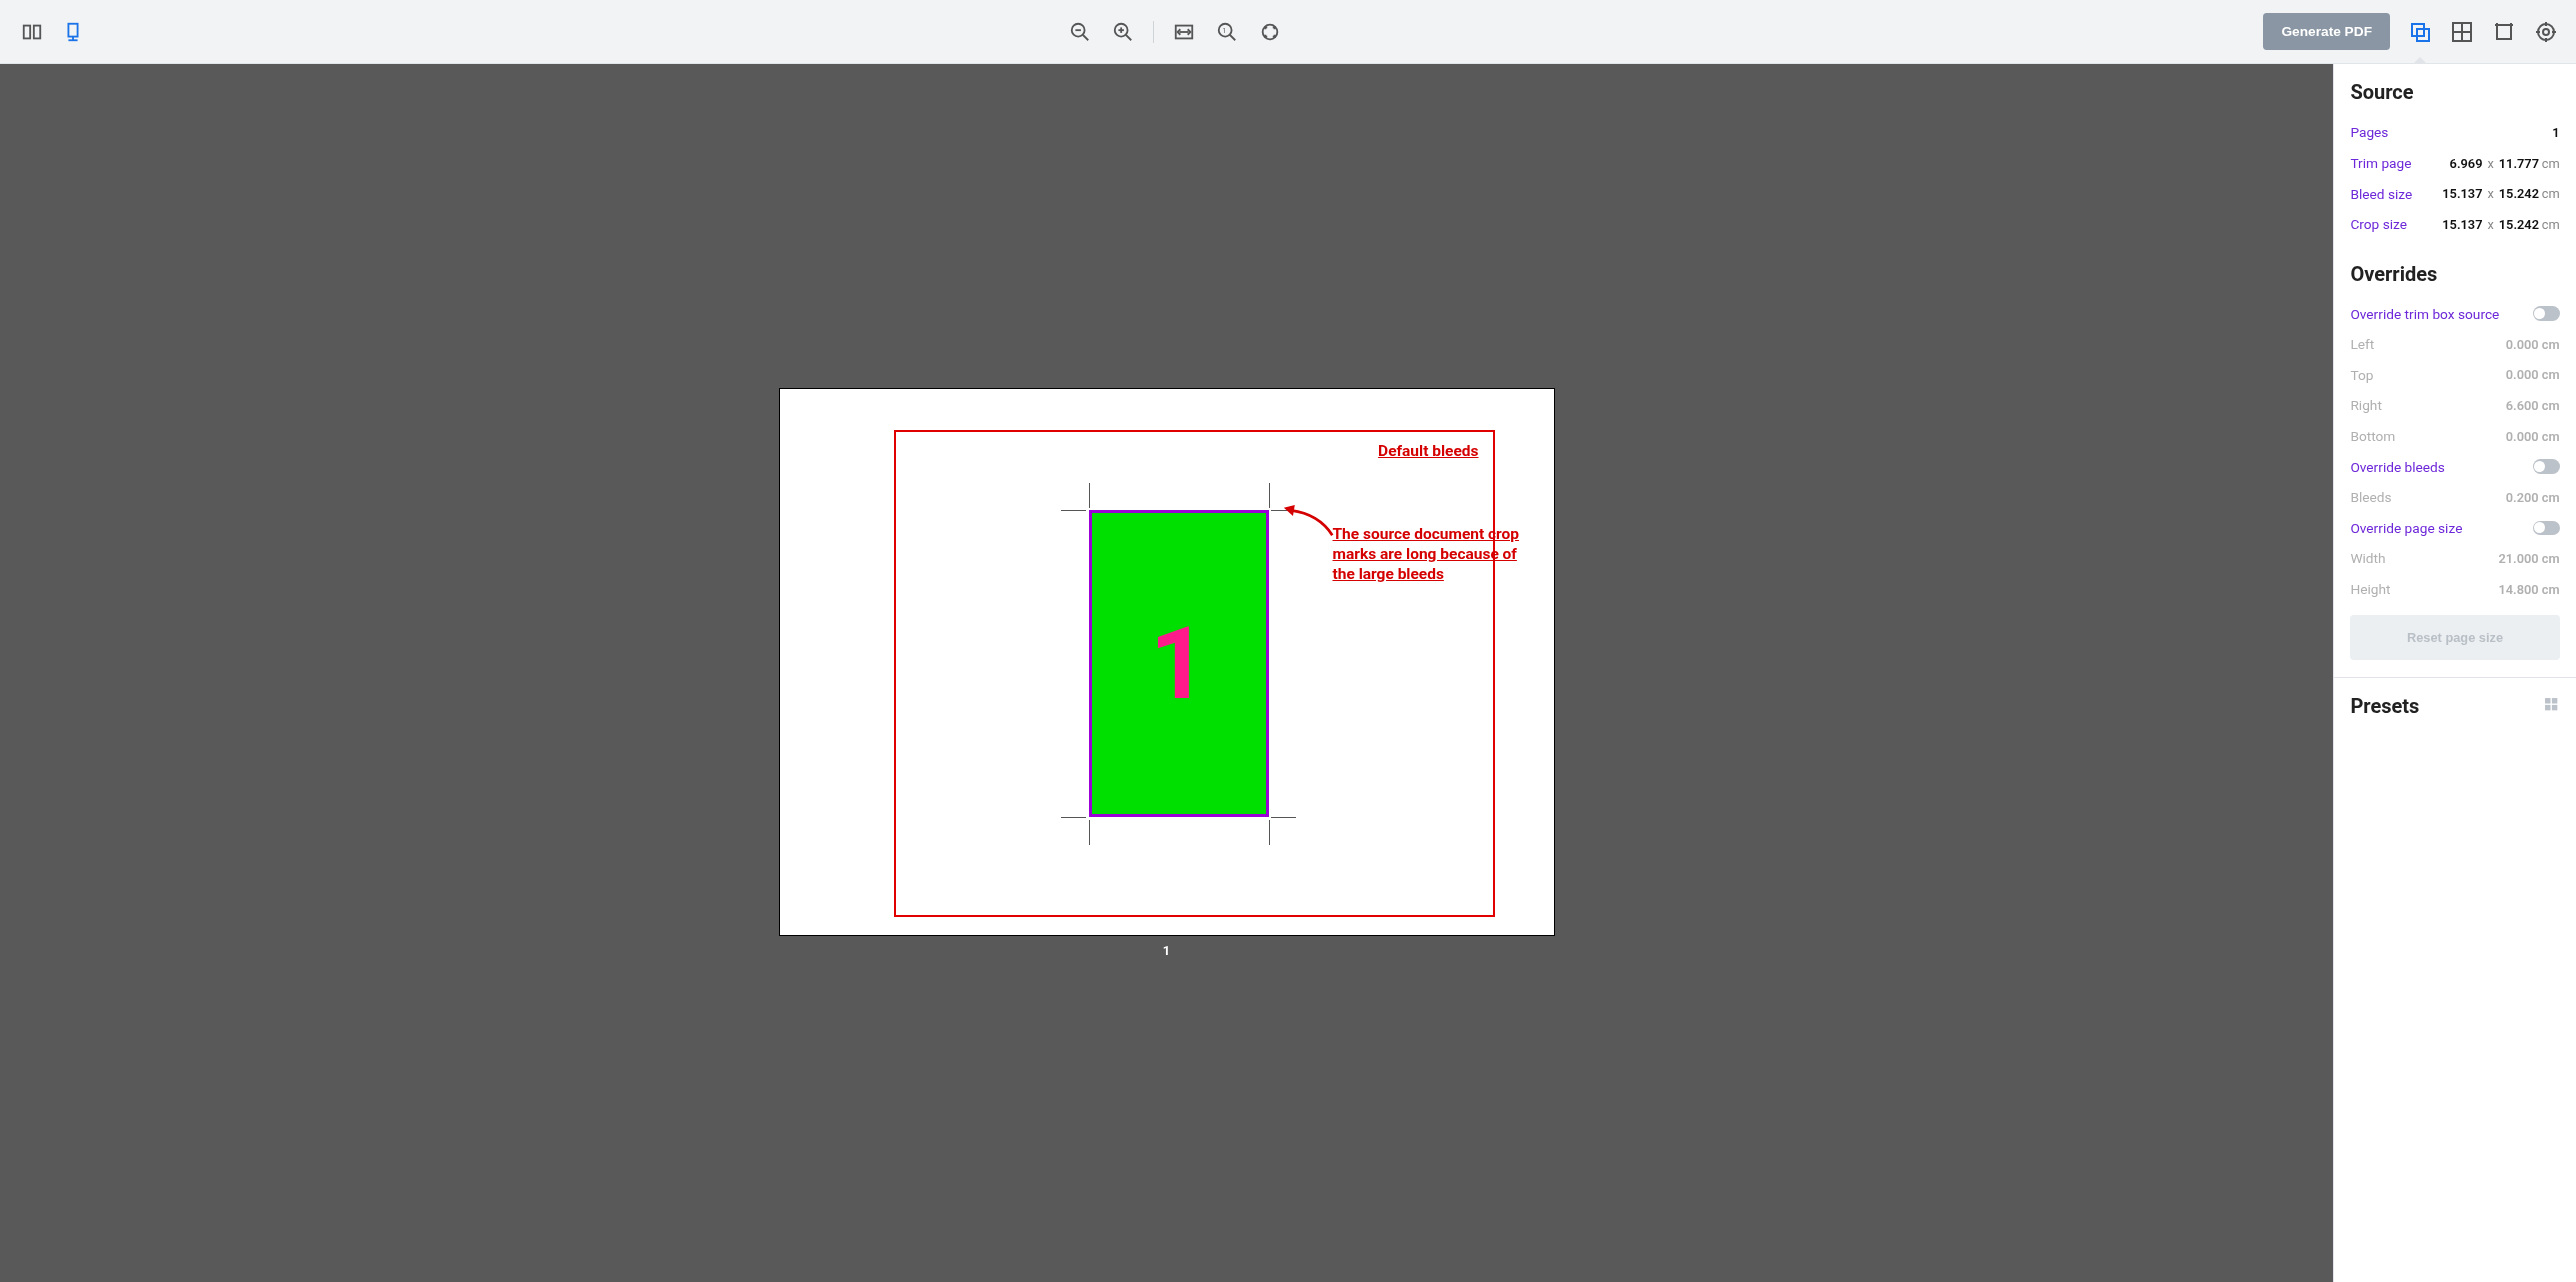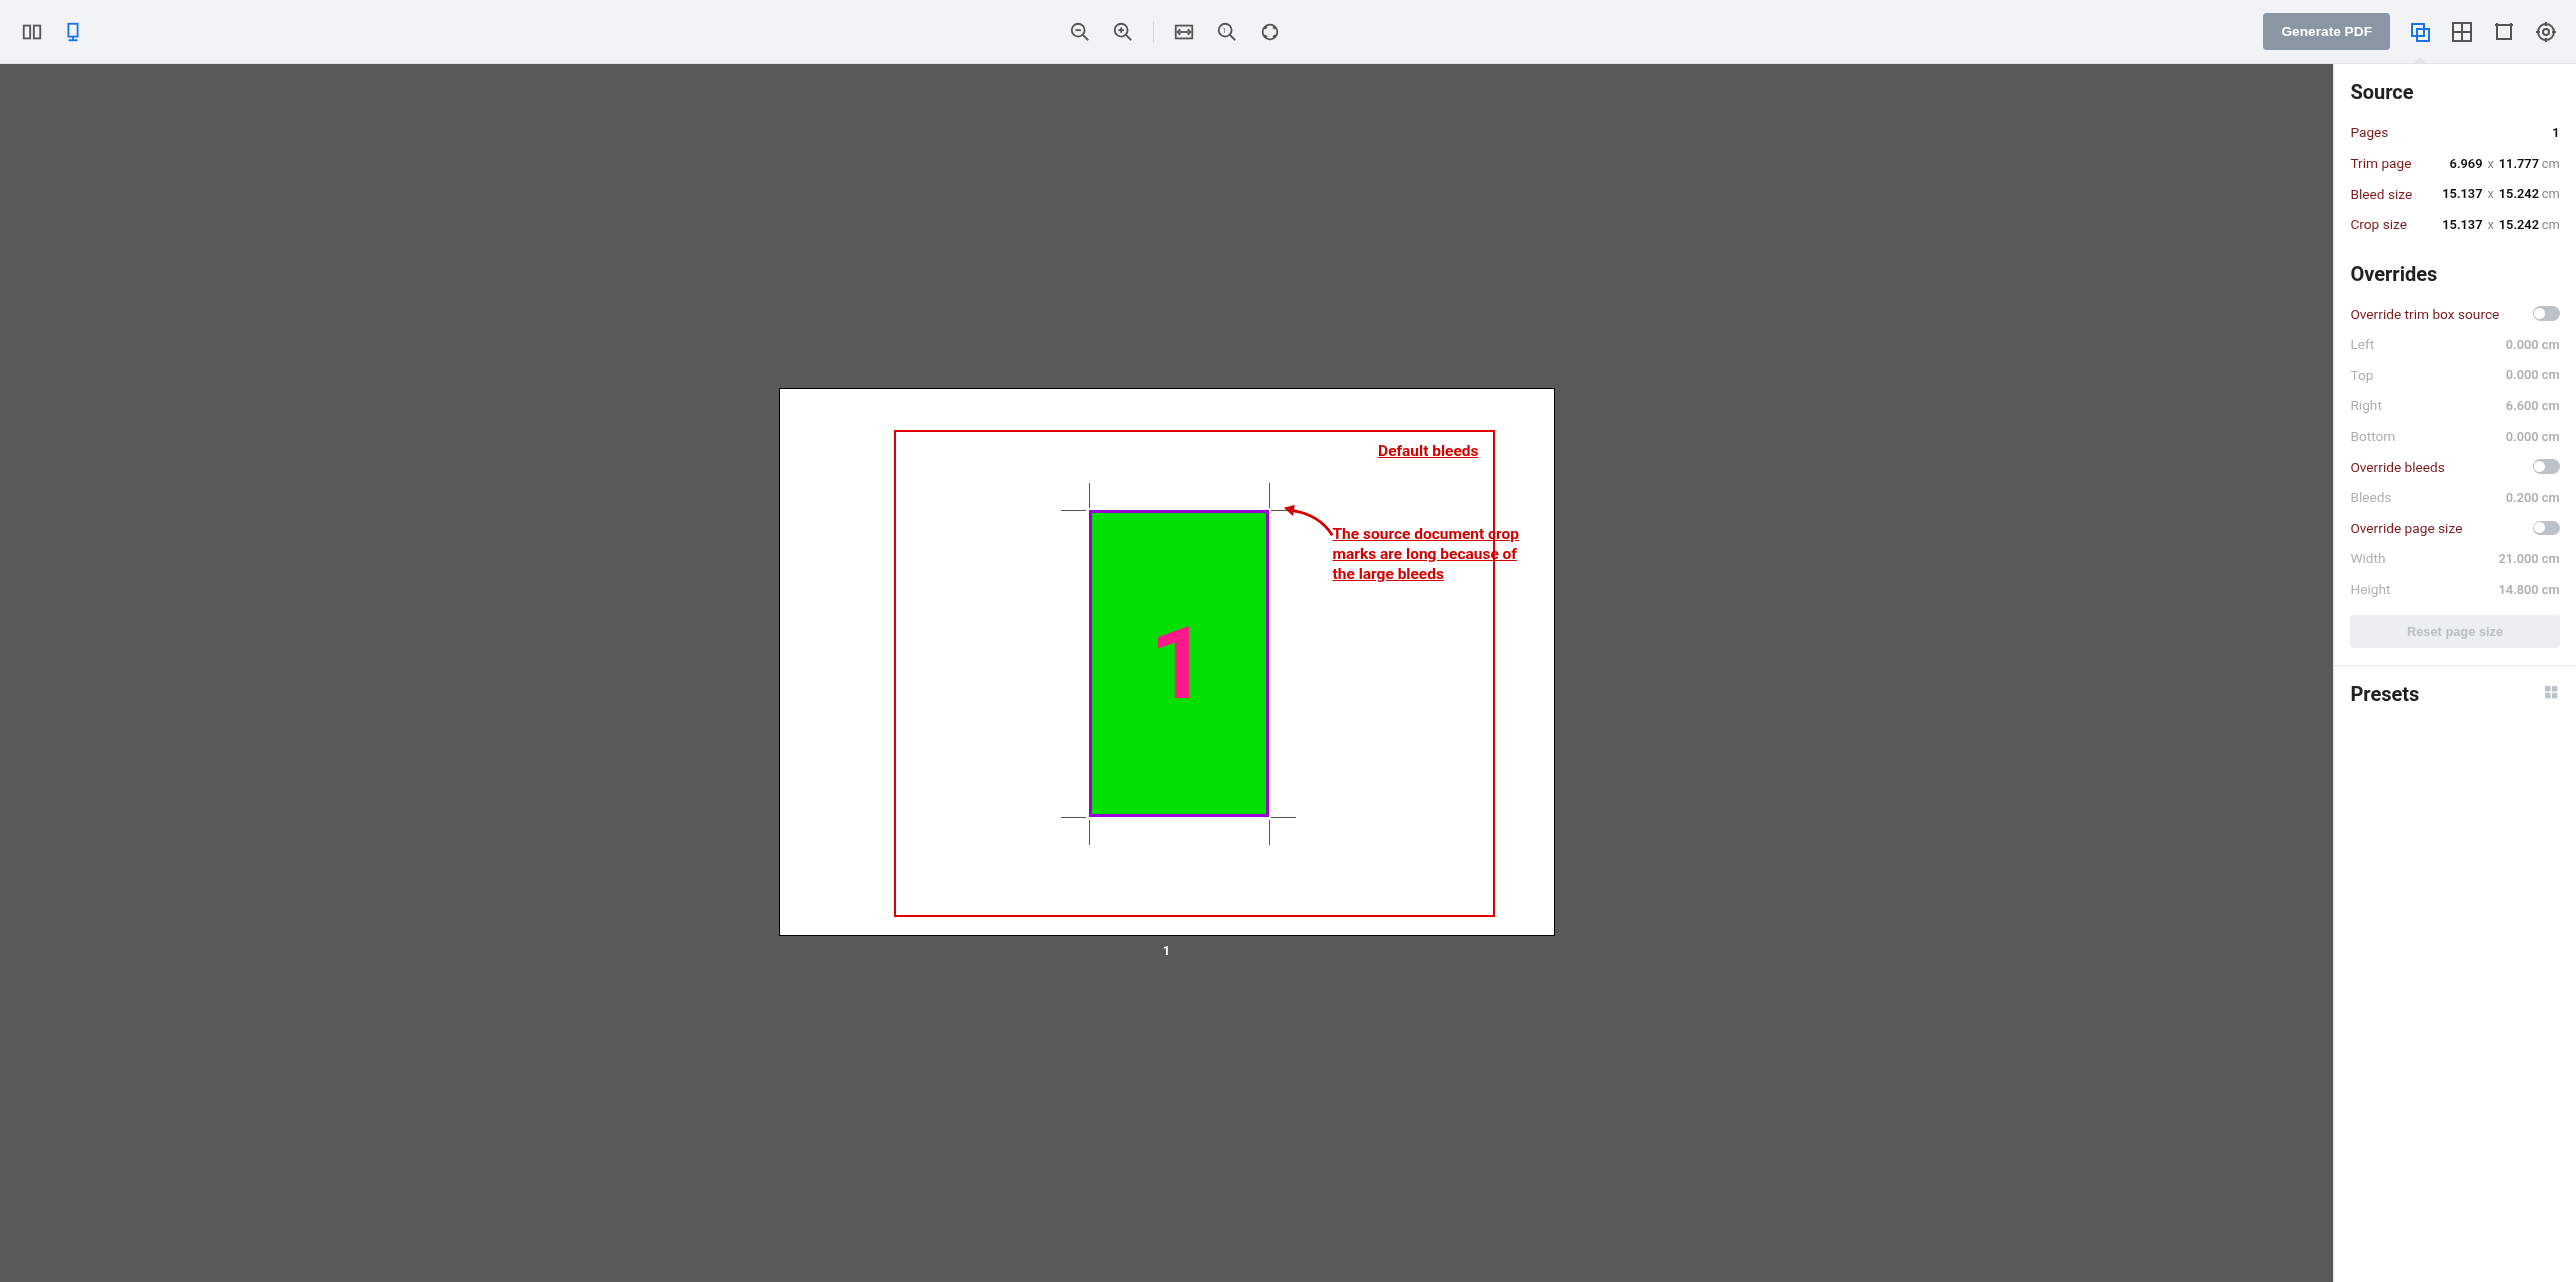--- a/index.html
+++ b/index.html
@@ -26,29 +26,29 @@
 .arrow-svg { position: absolute; }
 .page-label { color: #fff; font-weight: 700; margin-top: 7.3px; font-size: 12.8px; }
 .panel { width: 243px; background: #fff; border-left: 0.9px solid #e1e4e8; display: flex; flex-direction: column; overflow-y: auto; }
 .panel-tab { color: #555; cursor: pointer; display: flex; }
 .panel-tab svg { width: 24px; height: 24px; }
 .panel-tab.active { color: #1a73e8; position: relative; }
 .panel-tab.active::after { content: ''; position: absolute; bottom: -20px; left: 50%; transform: translateX(-50%); width: 0; height: 0; border-left: 7.3px solid transparent; border-right: 7.3px solid transparent; border-bottom: 7.3px solid #e1e4e8; }
 .panel-body { padding: 16.4px 16.4px 9px 16.4px; }
 .section-title { font-size: 20px; font-weight: 700; margin-bottom: 12.8px; }
 .prop-row { display: flex; justify-content: space-between; align-items: center; padding: 7.3px 0; font-size: 13.7px; }
-.prop-label { color: #7f1d1d; }
+.prop-label { color: #6d28d9; }
 .prop-value { color: #111; font-weight: 600; font-size: 12.8px; }
 .prop-value .x { color: #888; font-weight: 400; margin: 0 1.8px; }
 .prop-value .unit { color: #888; font-weight: 400; margin-left: 2.7px; }
 .prop-row.disabled .prop-label, .prop-row.disabled .prop-value { color: #b0b0b0; }
 .toggle { width: 27px; height: 14.6px; border-radius: 9px; background: #bcc2c9; position: relative; cursor: pointer; }
 .toggle::after { content: ''; position: absolute; width: 11px; height: 11px; border-radius: 50%; background: #fff; top: 1.8px; left: 1.8px; }
 .section-gap { height: 22px; }
-.reset-btn { width: 100%; background: #eceff2; color: #b8bfc6; font-weight: 600; border: none; padding: 9px; border-radius: 3.7px; margin-top: 11px; font-size: 12.8px; cursor: default; }
+.reset-btn { width: 100%; background: #eceff2; color: #b8bfc6; font-weight: 600; border: none; padding: 15px; border-radius: 3.7px; margin-top: 11px; font-size: 12.8px; cursor: default; }
 .divider { border-top: 0.9px solid #e1e4e8; margin: 16.4px -16.4px 0 -16.4px; }
 .grid-icon { color: #bcc2c9; }
 .preset-row { display: flex; justify-content: space-between; align-items: center; padding-top: 16.4px; }
 </style>
 </head>
 <body>
 
 <div class="app">
   <div class="toolbar">
     <div class="toolbar-left">

